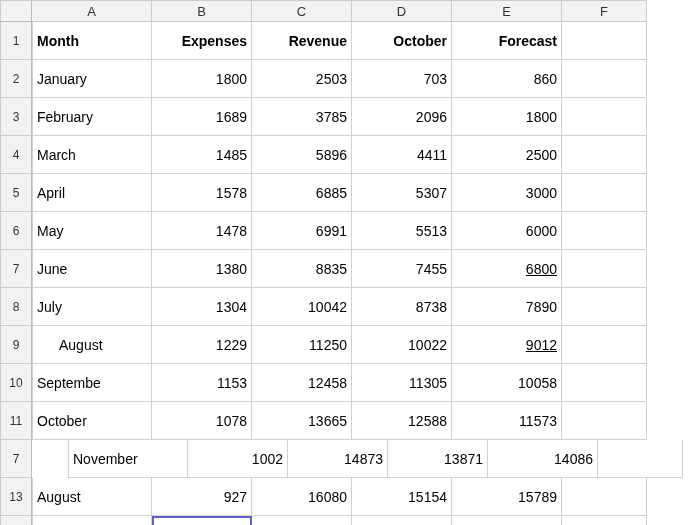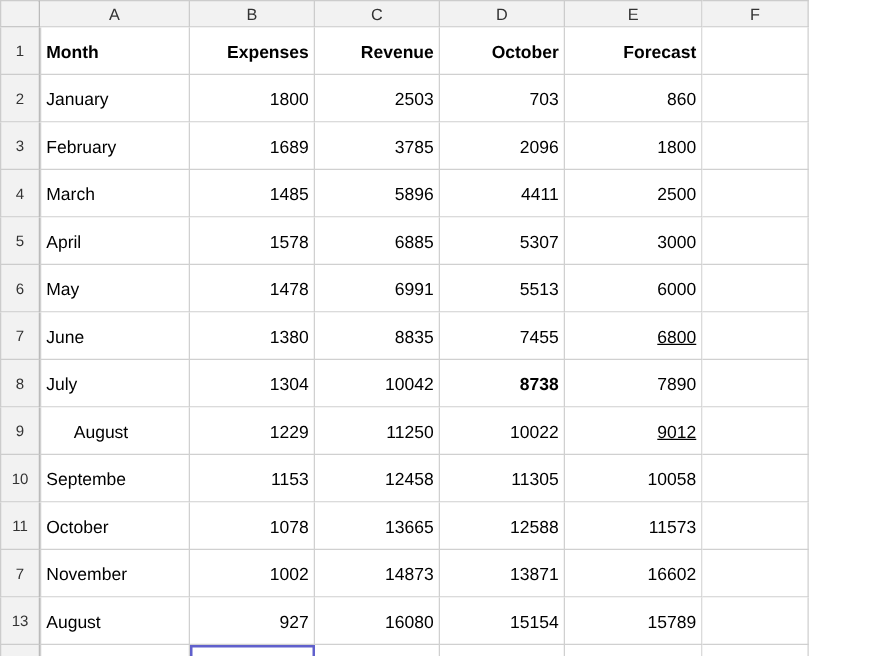--- a/index.html
+++ b/index.html
@@ -202,21 +202,21 @@
           <div class="cell row-height text-right" style="width: 100px; min-width: 100px; height: 38px;">1380</div>
           <div class="cell row-height text-right" style="width: 100px; min-width: 100px; height: 38px;">8835</div>
           <div class="cell row-height text-right" style="width: 100px; min-width: 100px; height: 38px;">7455</div>
           <div class="cell row-height text-right" style="width: 110px; min-width: 110px; height: 38px; text-decoration: underline;">6800</div>
           <div class="cell row-height text-left" style="width: 85px; min-width: 85px; height: 38px;"></div>
         </div>
         <div class="grid-row">
           <div class="cell row-height text-left" style="width: 120px; min-width: 120px; height: 38px;">July</div>
           <div class="cell row-height text-right" style="width: 100px; min-width: 100px; height: 38px;">1304</div>
           <div class="cell row-height text-right" style="width: 100px; min-width: 100px; height: 38px;">10042</div>
-          <div class="cell row-height text-right" style="width: 100px; min-width: 100px; height: 38px; font-weight: bold;">8738</div>
+          <div class="cell row-height text-right" style="width: 100px; min-width: 100px; height: 38px;">8738</div>
           <div class="cell row-height text-right" style="width: 110px; min-width: 110px; height: 38px;">7890</div>
           <div class="cell row-height text-left" style="width: 85px; min-width: 85px; height: 38px;"></div>
         </div>
         <div class="grid-row">
           <div class="cell row-height text-left" style="width: 120px; min-width: 120px; height: 38px; padding-left: 26px;">August</div>
           <div class="cell row-height text-right" style="width: 100px; min-width: 100px; height: 38px;">1229</div>
           <div class="cell row-height text-right" style="width: 100px; min-width: 100px; height: 38px;">11250</div>
           <div class="cell row-height text-right" style="width: 100px; min-width: 100px; height: 38px;">10022</div>
           <div class="cell row-height text-right" style="width: 110px; min-width: 110px; height: 38px; text-decoration: underline;">9012</div>
           <div class="cell row-height text-left" style="width: 85px; min-width: 85px; height: 38px;"></div>
@@ -231,25 +231,25 @@
         </div>
         <div class="grid-row">
           <div class="cell row-height text-left" style="width: 120px; min-width: 120px; height: 38px;">October</div>
           <div class="cell row-height text-right" style="width: 100px; min-width: 100px; height: 38px;">1078</div>
           <div class="cell row-height text-right" style="width: 100px; min-width: 100px; height: 38px;">13665</div>
           <div class="cell row-height text-right" style="width: 100px; min-width: 100px; height: 38px;">12588</div>
           <div class="cell row-height text-right" style="width: 110px; min-width: 110px; height: 38px;">11573</div>
           <div class="cell row-height text-left" style="width: 85px; min-width: 85px; height: 38px;"></div>
         </div>
         <div class="grid-row">
-          <div class="cell row-height text-left" style="width: 120px; min-width: 120px; height: 38px;">November</div>
+          <div class="cell row-height text-left" style="width: 120px; min-width: 120px; height: 38px; margin-left: 36px;">November</div>
           <div class="cell row-height text-right" style="width: 100px; min-width: 100px; height: 38px;">1002</div>
           <div class="cell row-height text-right" style="width: 100px; min-width: 100px; height: 38px;">14873</div>
           <div class="cell row-height text-right" style="width: 100px; min-width: 100px; height: 38px;">13871</div>
-          <div class="cell row-height text-right" style="width: 110px; min-width: 110px; height: 38px;">16602</div>
+          <div class="cell row-height text-right" style="width: 110px; min-width: 110px; height: 38px;">14086</div>
           <div class="cell row-height text-left" style="width: 85px; min-width: 85px; height: 38px;"></div>
         </div>
         <div class="grid-row">
           <div class="cell row-height text-left" style="width: 120px; min-width: 120px; height: 38px;">August</div>
           <div class="cell row-height text-right" style="width: 100px; min-width: 100px; height: 38px;">927</div>
           <div class="cell row-height text-right" style="width: 100px; min-width: 100px; height: 38px;">16080</div>
           <div class="cell row-height text-right" style="width: 100px; min-width: 100px; height: 38px;">15154</div>
           <div class="cell row-height text-right" style="width: 110px; min-width: 110px; height: 38px;">15789</div>
           <div class="cell row-height text-left" style="width: 85px; min-width: 85px; height: 38px;"></div>
         </div>

